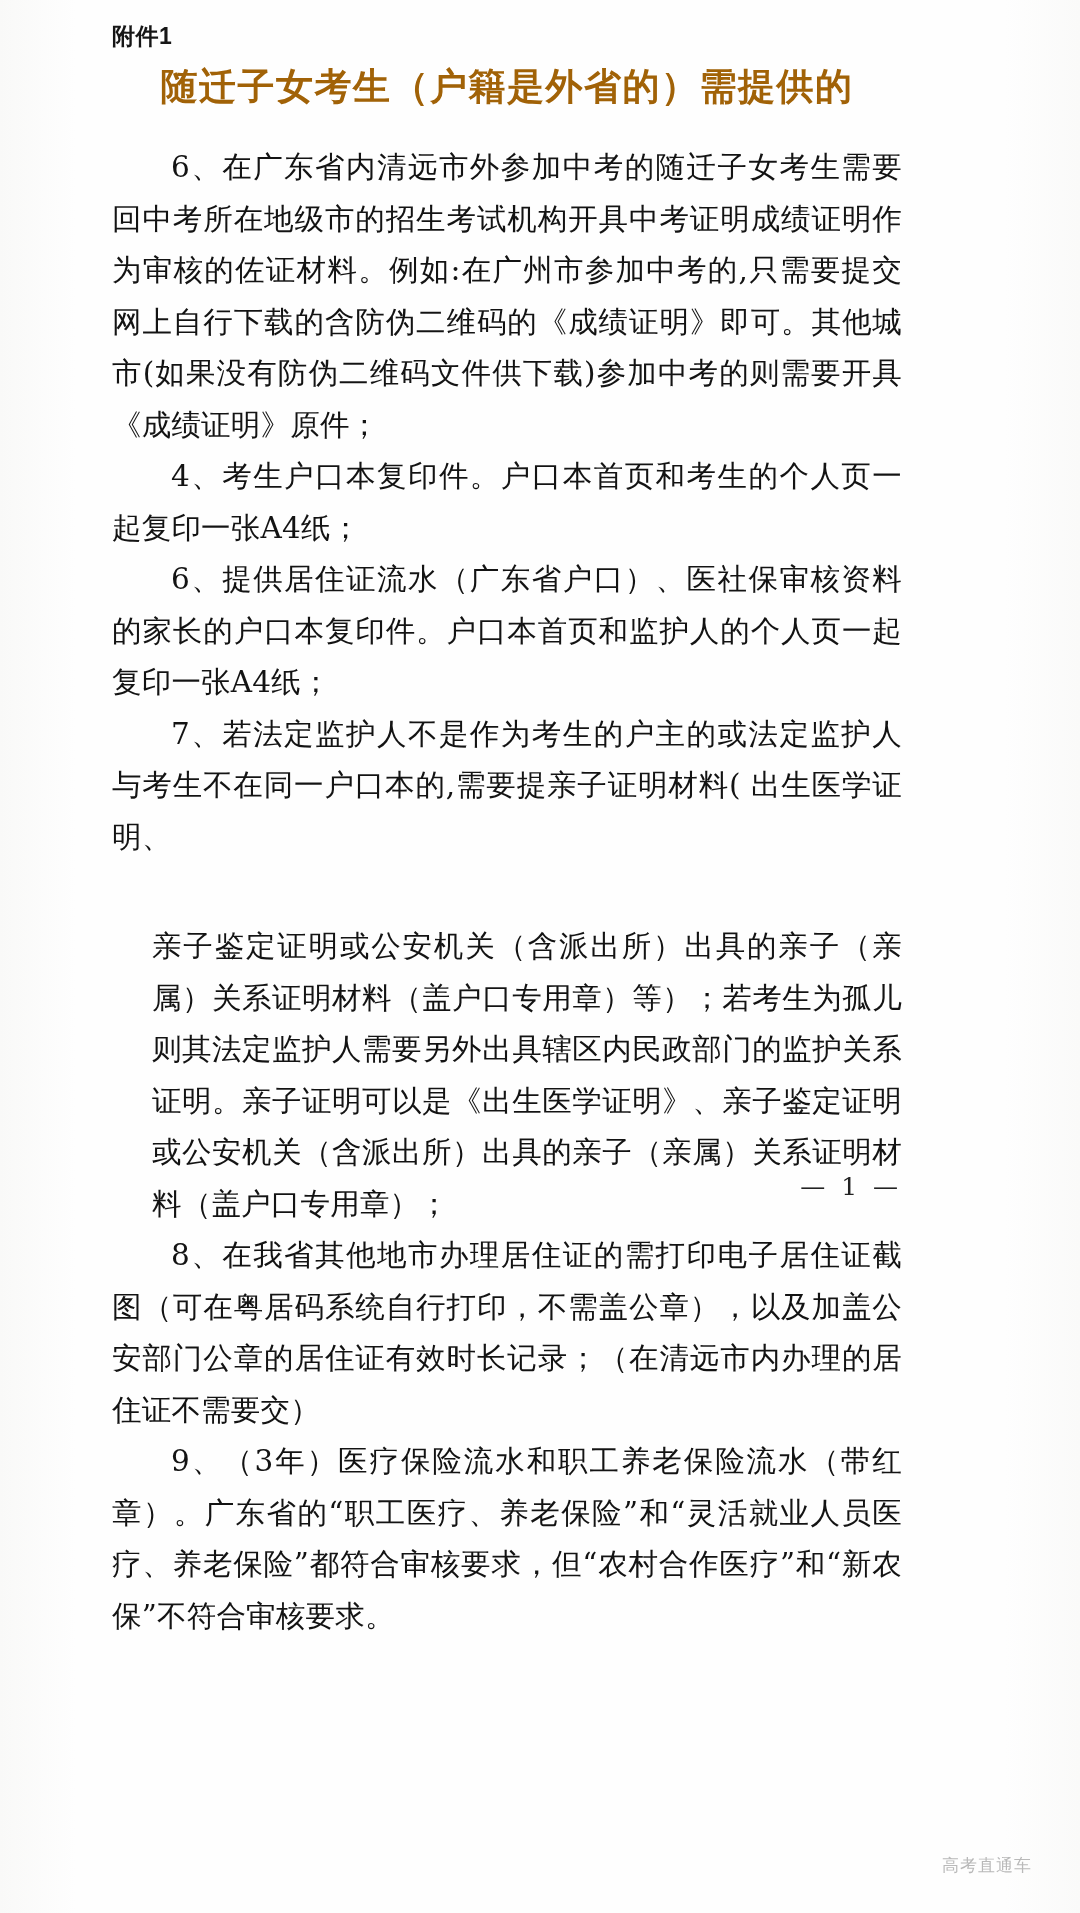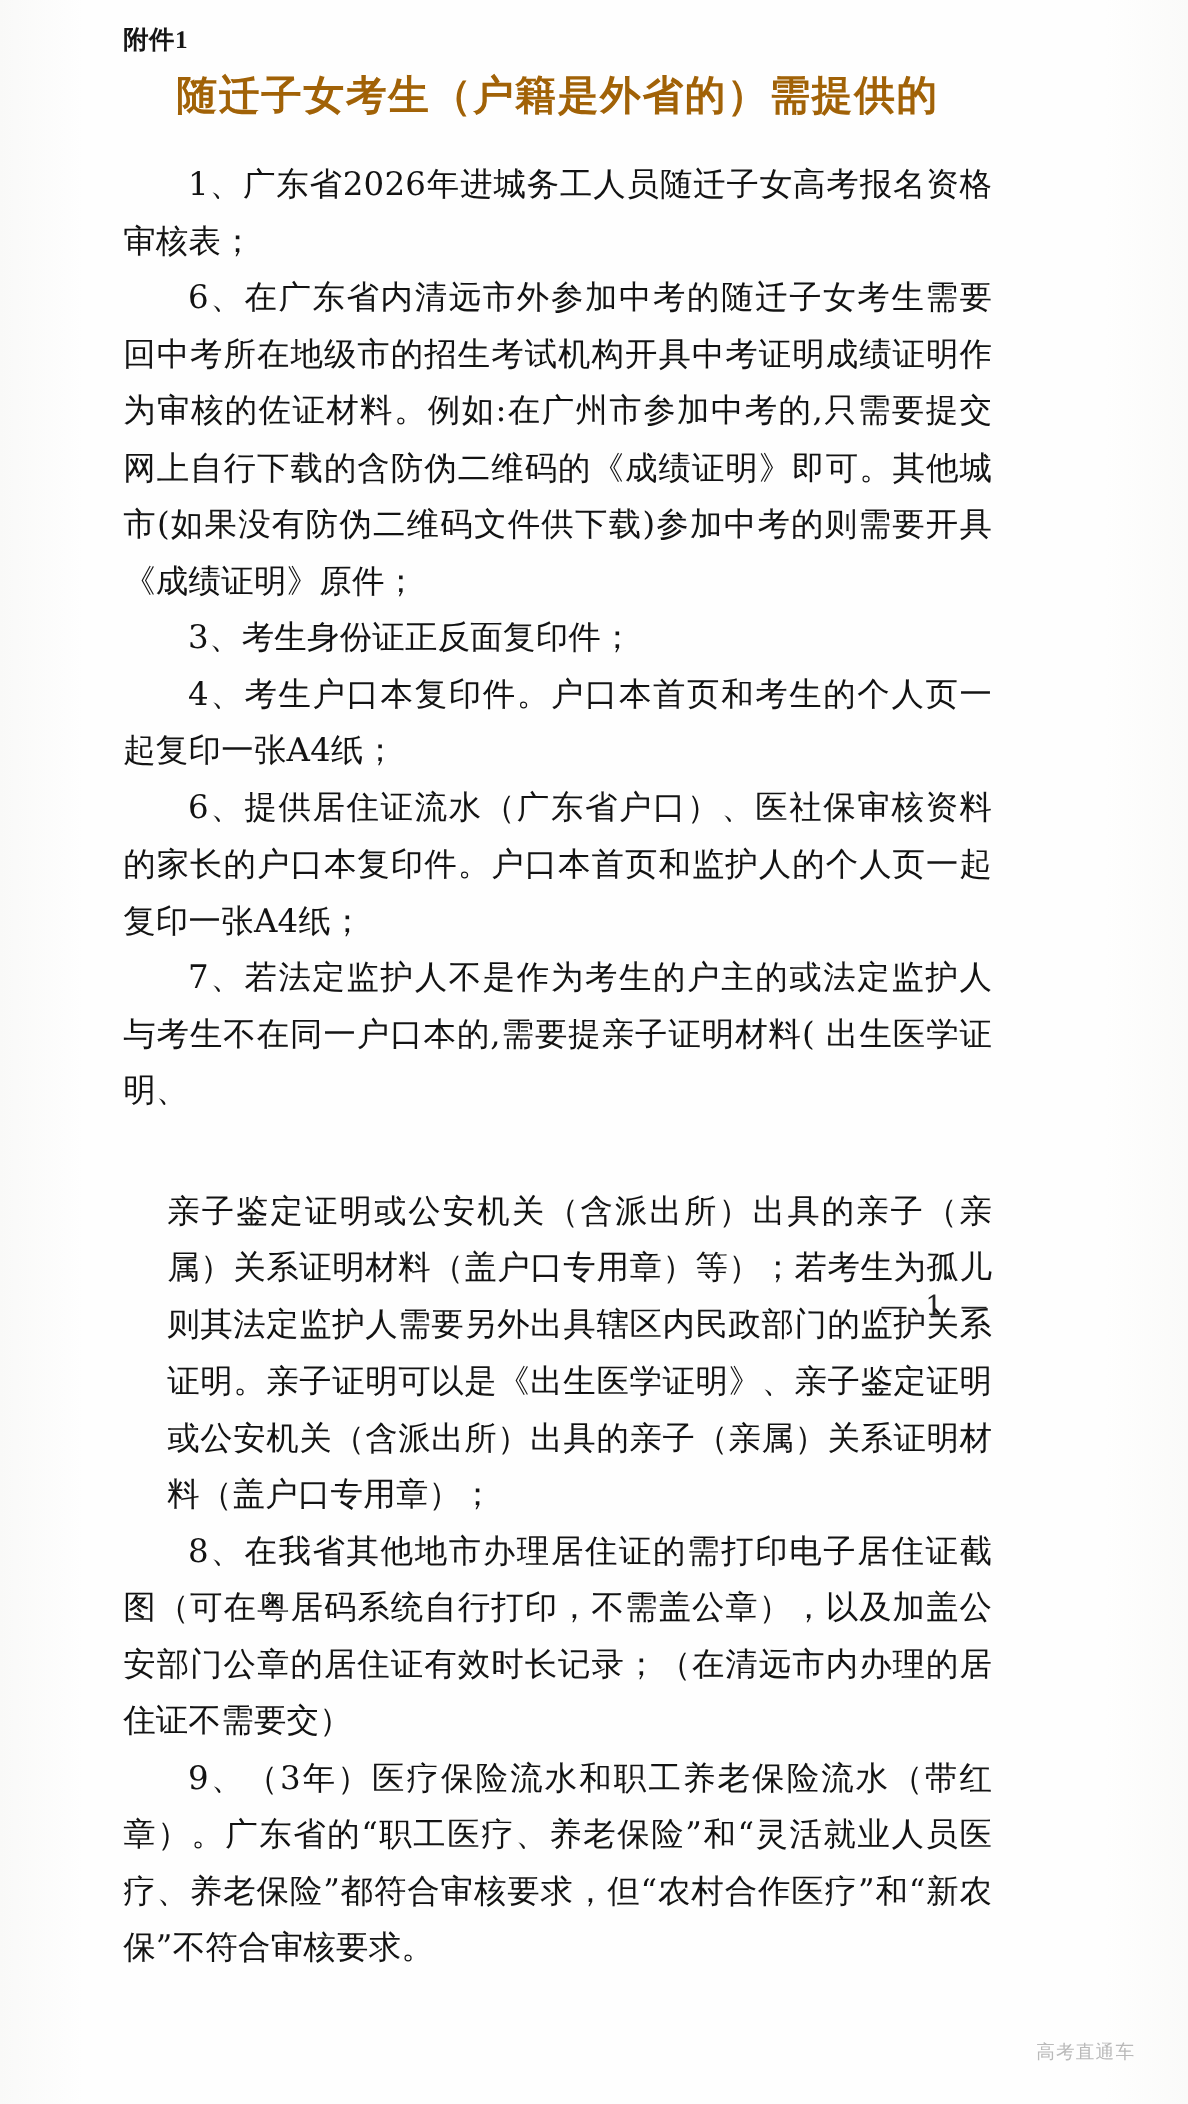--- a/index.html
+++ b/index.html
@@ -27,21 +27,21 @@
                       rgba(255,255,255,0) 93%, rgba(246,246,244,0.5) 100%);
     pointer-events: none;
   }
   .content {
     position: absolute;
     left: 112px;
     top: 0;
     width: 790px;
   }
   .attachment-label {
-    font-family: Liberation Serif, serif;
+    font-family: Liberation Sans, sans-serif;
     font-size: 23px;
     font-weight: 700;
     letter-spacing: 0.5px;
     color: #161616;
     margin-top: 22px;
     margin-bottom: 8px;
     line-height: 1.3;
   }
   .doc-title {
     font-family: "DejaVu Serif", "Liberation Serif", serif;
@@ -105,25 +105,23 @@
   <div class="content">
 
     <div class="attachment-label">附件1</div>
 
     <h1 class="doc-title">
       <span class="title-line">随迁子女考生（户籍是外省的）需提供的</span>
     </h1>
 
     <div class="body-block">
 
-      <p class="para">1、广东省2026年进城务工人员随迁子女高考报名资格审核表；</p>
 
       <p class="para">6、在广东省内清远市外参加中考的随迁子女考生需要回中考所在地级市的招生考试机构开具中考证明成绩证明作为审核的佐证材料。例如:在广州市参加中考的,只需要提交网上自行下载的含防伪二维码的《成绩证明》即可。其他城市(如果没有防伪二维码文件供下载)参加中考的则需要开具《成绩证明》原件；</p>
 
-      <p class="para">3、考生身份证正反面复印件；</p>
 
       <p class="para">4、考生户口本复印件。户口本首页和考生的个人页一起复印一张A4纸；</p>
 
 
       <p class="para">6、提供居住证流水（广东省户口）、医社保审核资料的家长的户口本复印件。户口本首页和监护人的个人页一起复印一张A4纸；</p>
 
       <p class="para">7、若法定监护人不是作为考生的户主的或法定监护人与考生不在同一户口本的,需要提亲子证明材料( 出生医学证明、</p>
 
       <div class="pagebreak-gap"></div>
 

